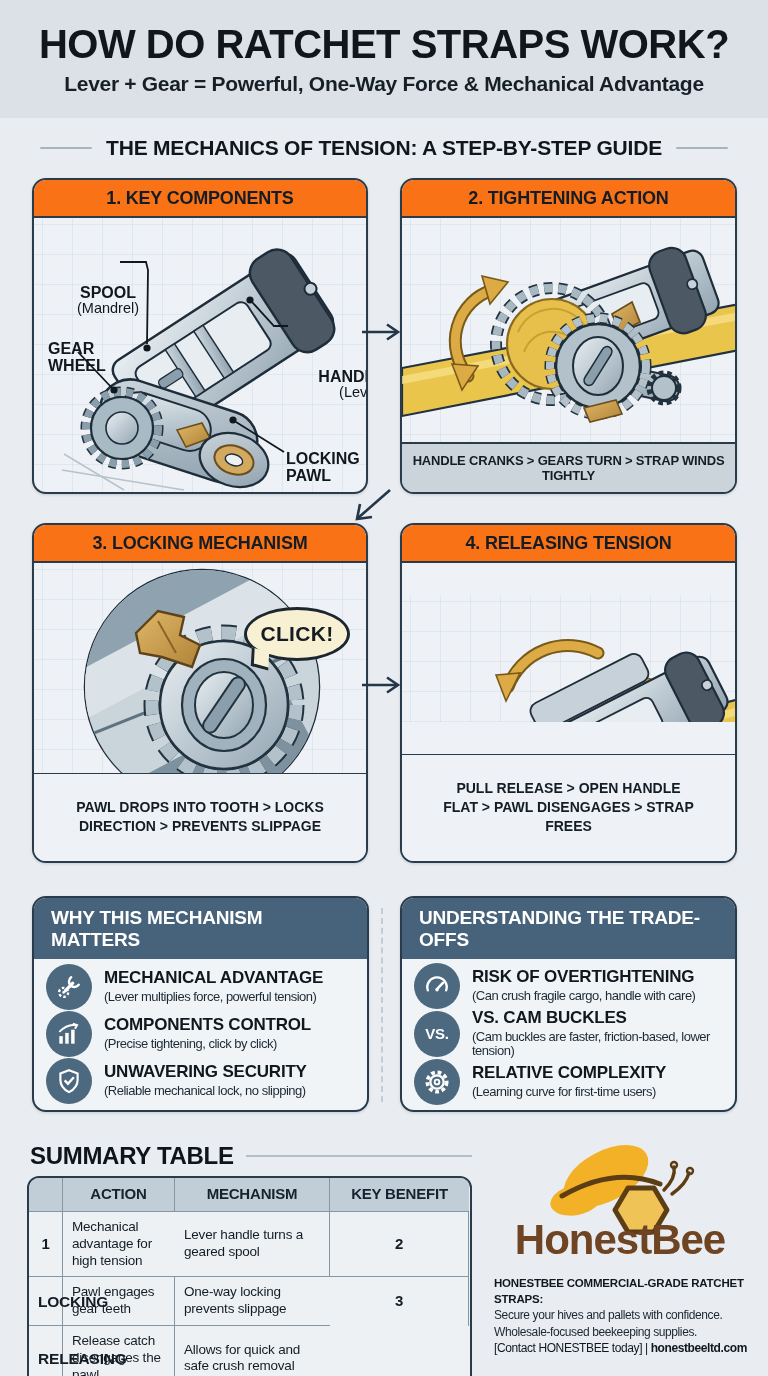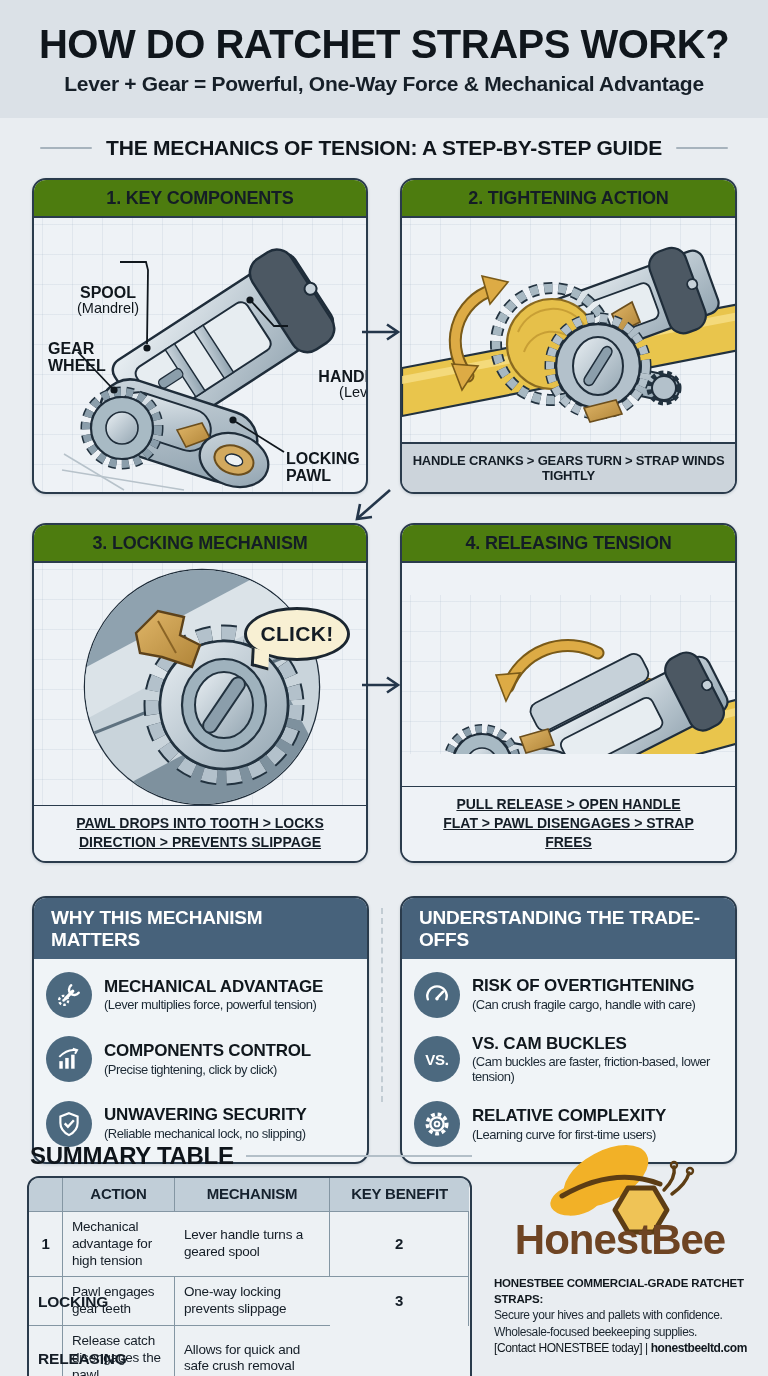--- a/index.html
+++ b/index.html
@@ -20,33 +20,33 @@
   .section-title { font-size:21px; font-weight:800; letter-spacing:-0.2px; color:#10161c; white-space:nowrap; }
 
   
   .panel { position:absolute; border:2.5px solid #2a3b4c; border-radius:14px;
     background:#eef2f6; overflow:hidden; display:flex; flex-direction:column;
     box-shadow:0 1px 3px rgba(40,55,70,.18); }
   .p1 { left:32px; top:178px; width:336px; height:316px; }
   .p2 { left:400px; top:178px; width:337px; height:316px; }
   .p3 { left:32px; top:523px; width:336px; height:340px; }
   .p4 { left:400px; top:523px; width:337px; height:340px;gap:32px; }
-  .panel-head { background:#4d7c0f; border-bottom:2px solid #2a3b4c; text-align:center;
+  .panel-head { background:#f97316; border-bottom:2px solid #2a3b4c; text-align:center;
     padding:8px 4px 7px; font-size:18px; font-weight:800; letter-spacing:-0.2px; color:#141d26; }
   .panel-body { position:relative; flex:1; overflow:hidden;
     background-image:
       linear-gradient(rgba(110,140,165,.11) 1px, transparent 1px),
       linear-gradient(90deg, rgba(110,140,165,.11) 1px, transparent 1px);
     background-size:30px 30px; background-position:8px 6px; }
   .panel-body svg.illus { position:absolute; left:0; top:0; }
   .panel-cap-strip { background:#ccd4db; border-top:2px solid #2a3b4c; text-align:center;
     padding:9px 4px; font-size:13px; font-weight:800; letter-spacing:-0.2px; color:#141d26; }
   .panel-cap-light { background:#eef2f6; border-top:1.5px solid #2a3b4c; text-align:center;
     padding:8px 10px 9px; font-size:14px; font-weight:800; color:#141d26; line-height:1.35; }
-  .panel-cap-light .capwrap { margin:0 auto;text-decoration:underline; }
+  .panel-cap-light .capwrap { margin:16px auto; }
   .cap3 .capwrap { max-width:312px; }
   .cap4 .capwrap { max-width:256px; }
 
   
   .comp-label { position:absolute; font-weight:800; font-size:16px; line-height:1.08; color:#10171d; }
   .comp-label .sub { font-weight:500; font-size:14.5px; }
   .lbl-spool { left:28px; top:66px; width:92px; text-align:center; }
   .lbl-gear  { left:14px; top:122px; width:70px; }
   .lbl-handle{ left:258px; top:150px; width:76px; text-align:right;margin-left:17px; }
   .lbl-pawl  { left:252px; top:232px; width:84px; }
@@ -58,21 +58,21 @@
     font-size:21px; font-weight:800; letter-spacing:0.3px; color:#141c24; z-index:3; }
   .bubble::after { content:""; position:absolute; left:4px; bottom:-10px; width:15px; height:15px;
     background:#f8f0d3; border-left:3px solid #1b2630; border-bottom:3px solid #1b2630;
     transform:rotate(15deg) skew(12deg); }
 
   
   .flow { position:absolute; z-index:4; }
   .flow svg { display:block; }
 
   
-  .info-box { position:absolute; width:337px; height:268px; border:2.5px solid #2a3b4c;
+  .info-box { position:absolute; width:337px; height:216px; border:2.5px solid #2a3b4c;
     border-radius:14px; background:#f0f4f7; overflow:hidden; display:flex; flex-direction:column;
     box-shadow:0 1px 3px rgba(40,55,70,.18); }
   .b1 { left:32px; top:896px; }
   .b2 { left:400px; top:896px; }
   .info-head { background:#47627b; color:#ffffff; font-size:19px; font-weight:800;
     letter-spacing:-0.2px; padding:9px 14px 8px 17px; }
   .info-items { flex:1; display:flex; flex-direction:column; justify-content:space-around; padding:4px 12px 6px 12px; }
   .info-item { display:flex; align-items:center; gap:12px; }
   .item-icon { flex:0 0 46px; width:46px; height:46px; border-radius:50%; background:#4c697f;
     display:flex; align-items:center; justify-content:center; }

